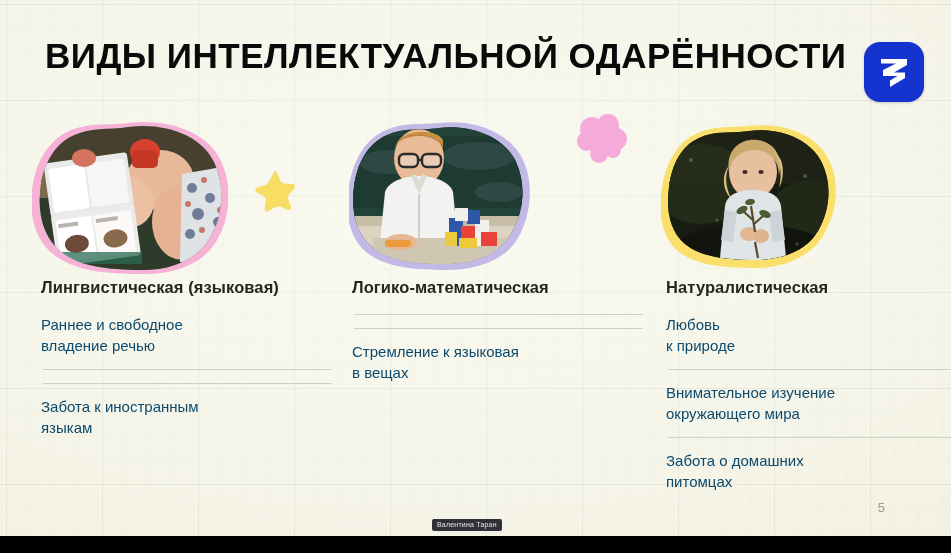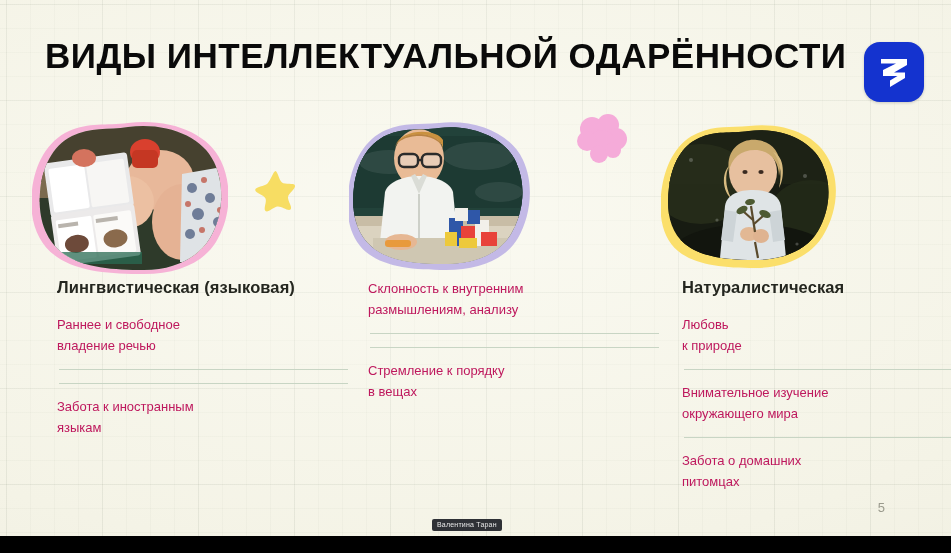--- a/index.html
+++ b/index.html
@@ -70,37 +70,37 @@
   #deco-flower { left: 572px; top: 112px; }
 
   
   .media-card { position: absolute; }
   .blob-frame {
     position: absolute;
     inset: 0;
   }
 
   
-  .column { position: absolute; top: 278px; margin-left: 16px; }
+  .column { position: absolute; top: 278px; }
   #column-0 { left: 41px; width: 300px; }
   #column-1 { left: 352px; width: 300px; }
   #column-2 { left: 666px; width: 290px; }
 
   .col-heading {
     font-size: 16.5px;
     font-weight: bold;
     color: #24261f;
     letter-spacing: 0.1px;
     line-height: 1.2;
     margin: 0 0 16px 0;
     white-space: nowrap;
   }
   .item-text {
-    font-size: 13px;
-    color: #be185d;
+    font-size: 15px;
+    color: #0c4a6e;
     line-height: 21px;
     margin: 0;
     white-space: pre-line;
   }
   .item-divider {
     height: 0;
     border-top: 1.6px solid #c8d5c4;
     margin: 13px 0 12px 2px;
   }
   #column-0 .item-divider { width: 289px; }
@@ -336,25 +336,24 @@
     <div class="col-heading">Лингвистическая (языковая)</div>
     <div class="item-text">Раннее и свободное
 владение речью</div>
     <div class="item-divider"></div>
     <div class="item-divider"></div>
     <div class="item-text">Забота к иностранным
 языкам</div>
   </div>
 
   <div class="column" id="column-1">
-    <div class="item-text">Склонность к внутренним
-размышлениям, анализу</div>
-    <div class="item-divider"></div>
-    <div class="item-divider"></div>
-    <div class="item-text">Стремление к порядку
+    <div class="col-heading">Логико-математическая</div>
+    <div class="item-divider"></div>
+    <div class="item-divider"></div>
+    <div class="item-text">Стремление к языковая
 в вещах</div>
   </div>
 
   <div class="column" id="column-2">
     <div class="col-heading">Натуралистическая</div>
     <div class="item-text">Любовь
 к природе</div>
     <div class="item-divider"></div>
     <div class="item-text">Внимательное изучение
 окружающего мира</div>

